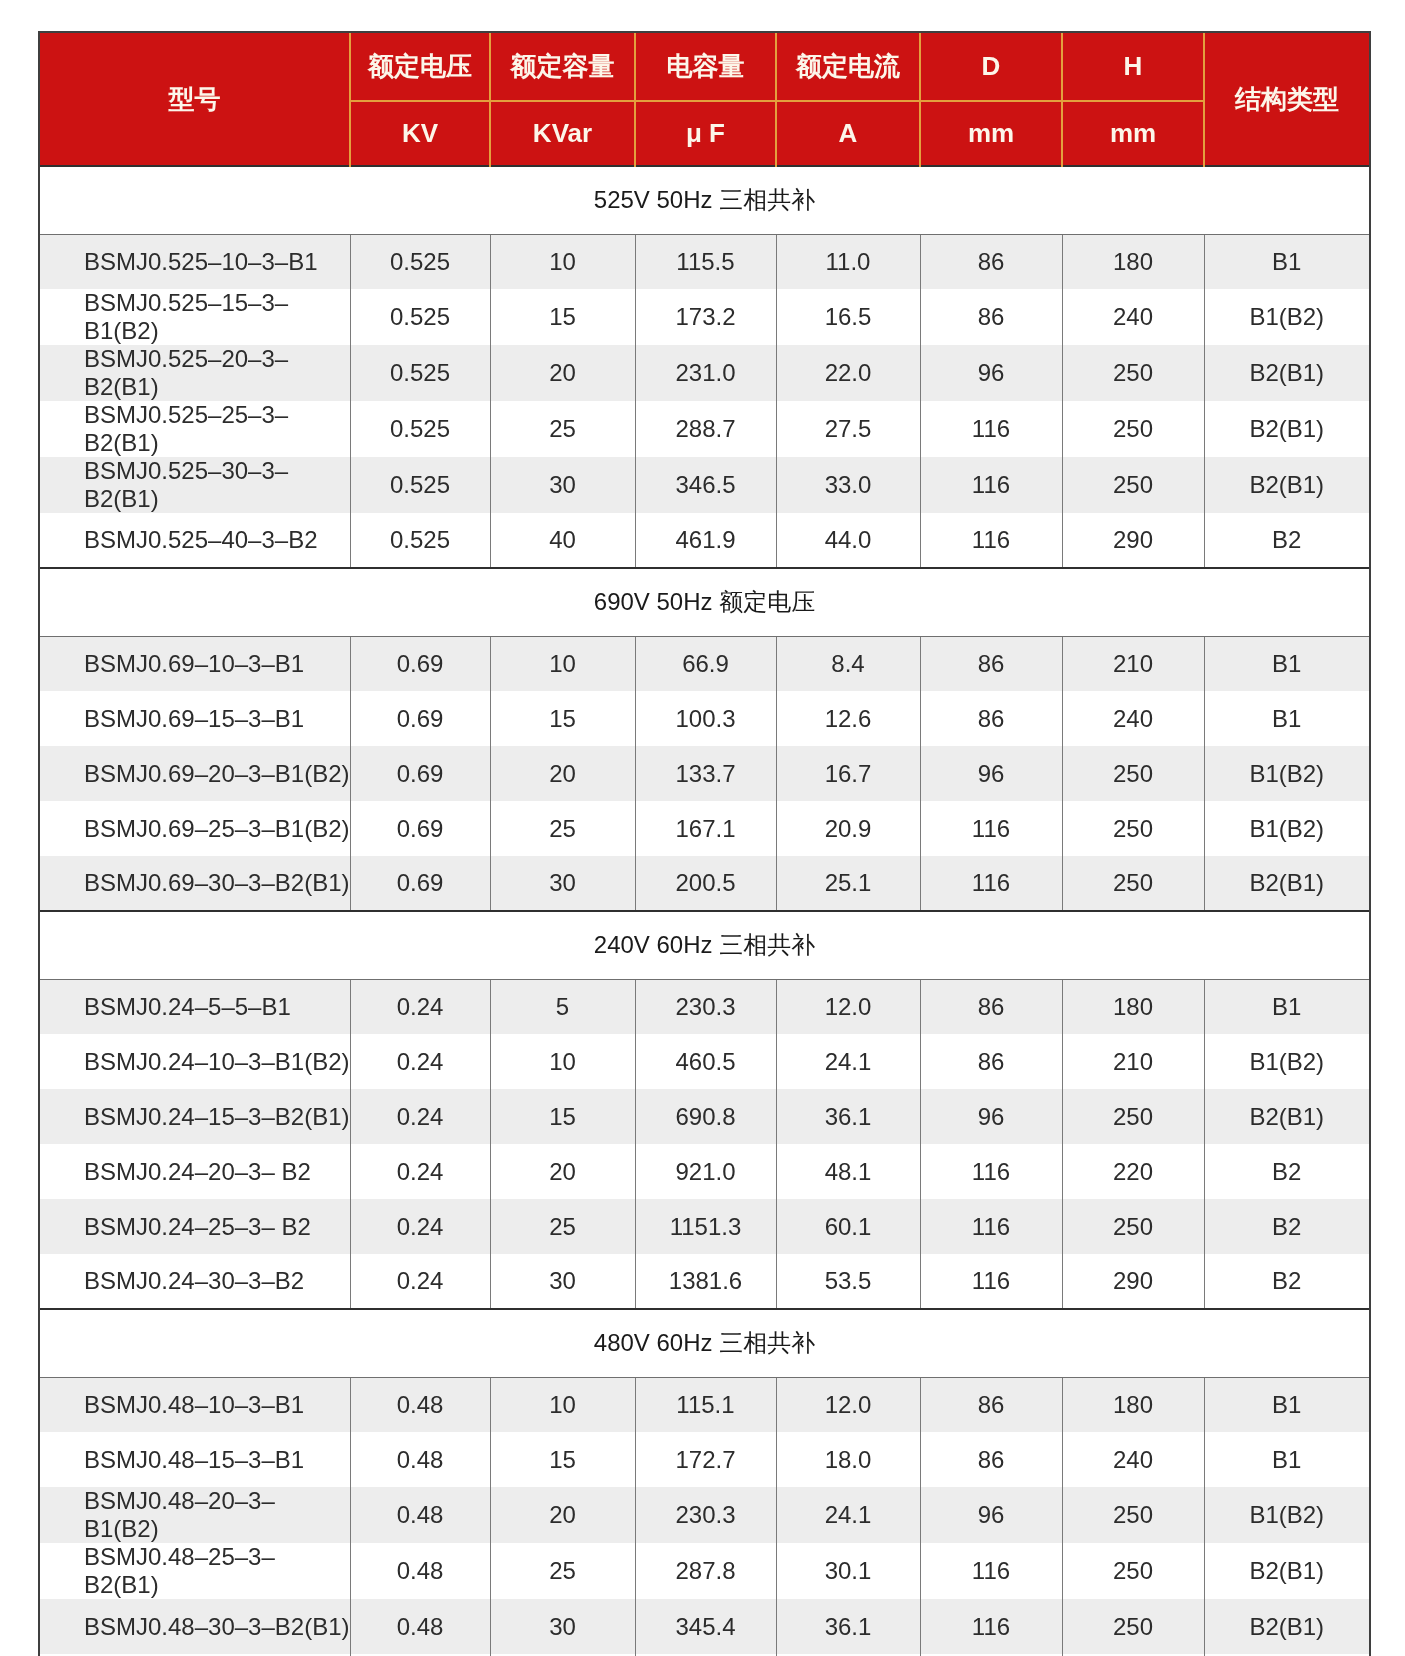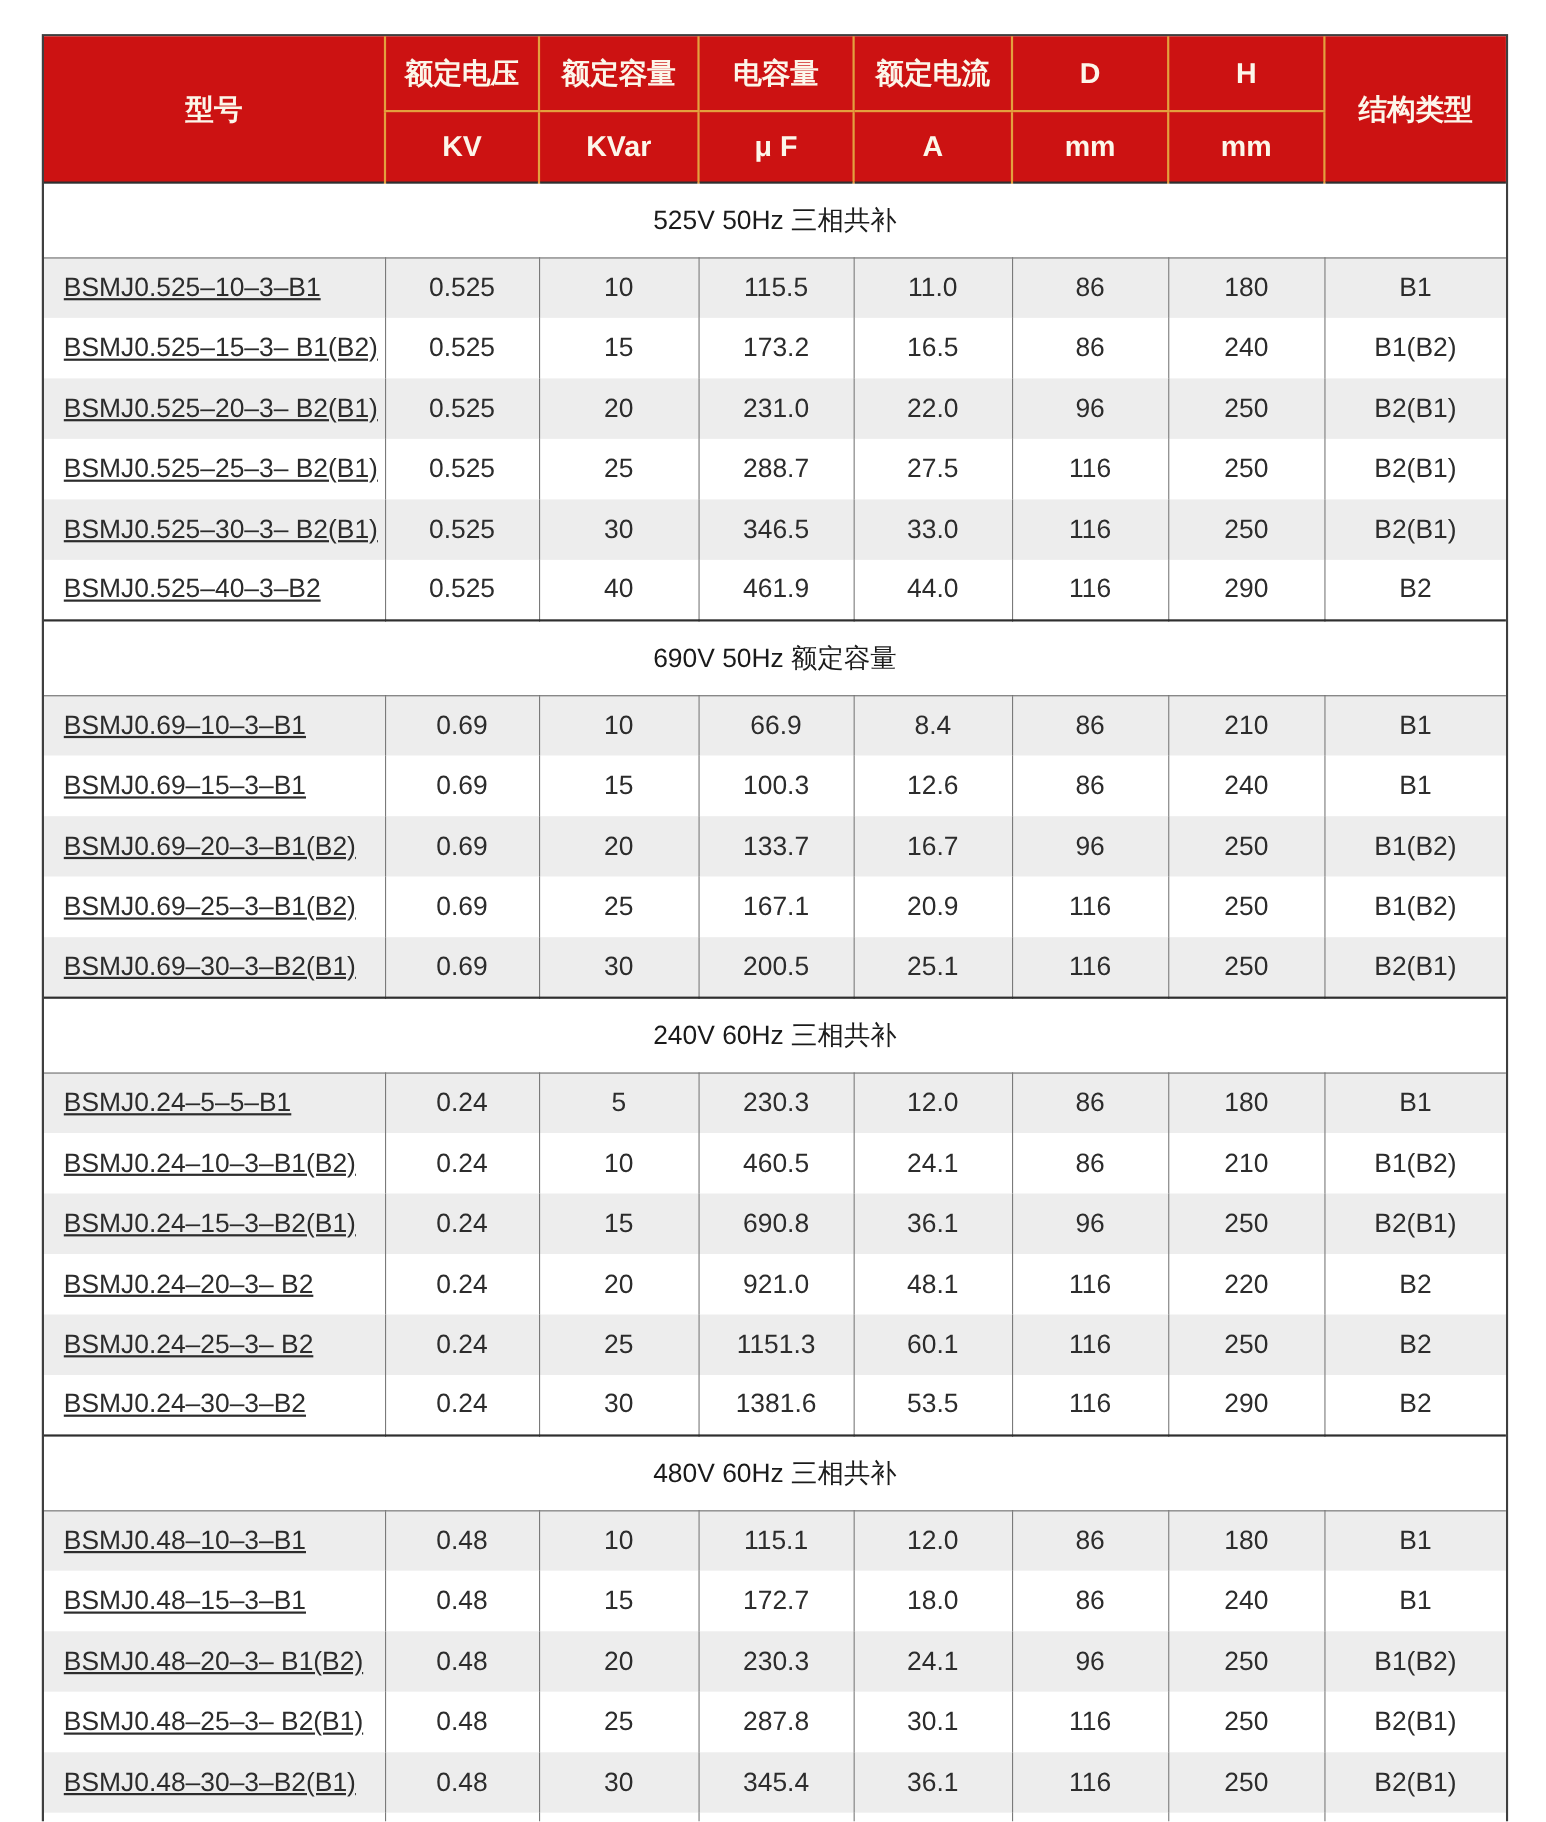--- a/index.html
+++ b/index.html
@@ -56,22 +56,21 @@
     color:#2c2c2c;
     text-align:center;
     vertical-align:middle;
     background:#ffffff;
     padding:0;
   }
   tbody tr.data.shade td{background:#ededed;}
   tbody tr.data td + td{border-left:1px solid #7a7a7a;}
   tbody tr.data td:first-child{
     text-align:left;
-    padding-left:18px;
-    text-decoration:underline;
+    padding-left:44px;
   }
 </style>
 </head>
 <body>
 
 <div class="page">
   <div class="table-frame">
     <table class="spec">
       <colgroup>
         <col style="width:310px">
@@ -161,21 +160,21 @@
             <td>BSMJ0.525–40–3–B2</td>
             <td>0.525</td>
             <td>40</td>
             <td>461.9</td>
             <td>44.0</td>
             <td>116</td>
             <td>290</td>
             <td>B2</td>
           </tr>
           <tr class="band">
-            <td colspan="8">690V 50Hz 额定容量</td>
+            <td colspan="8">690V 50Hz 额定电压</td>
           </tr>
           <tr class="data shade">
             <td>BSMJ0.69–10–3–B1</td>
             <td>0.69</td>
             <td>10</td>
             <td>66.9</td>
             <td>8.4</td>
             <td>86</td>
             <td>210</td>
             <td>B1</td>

